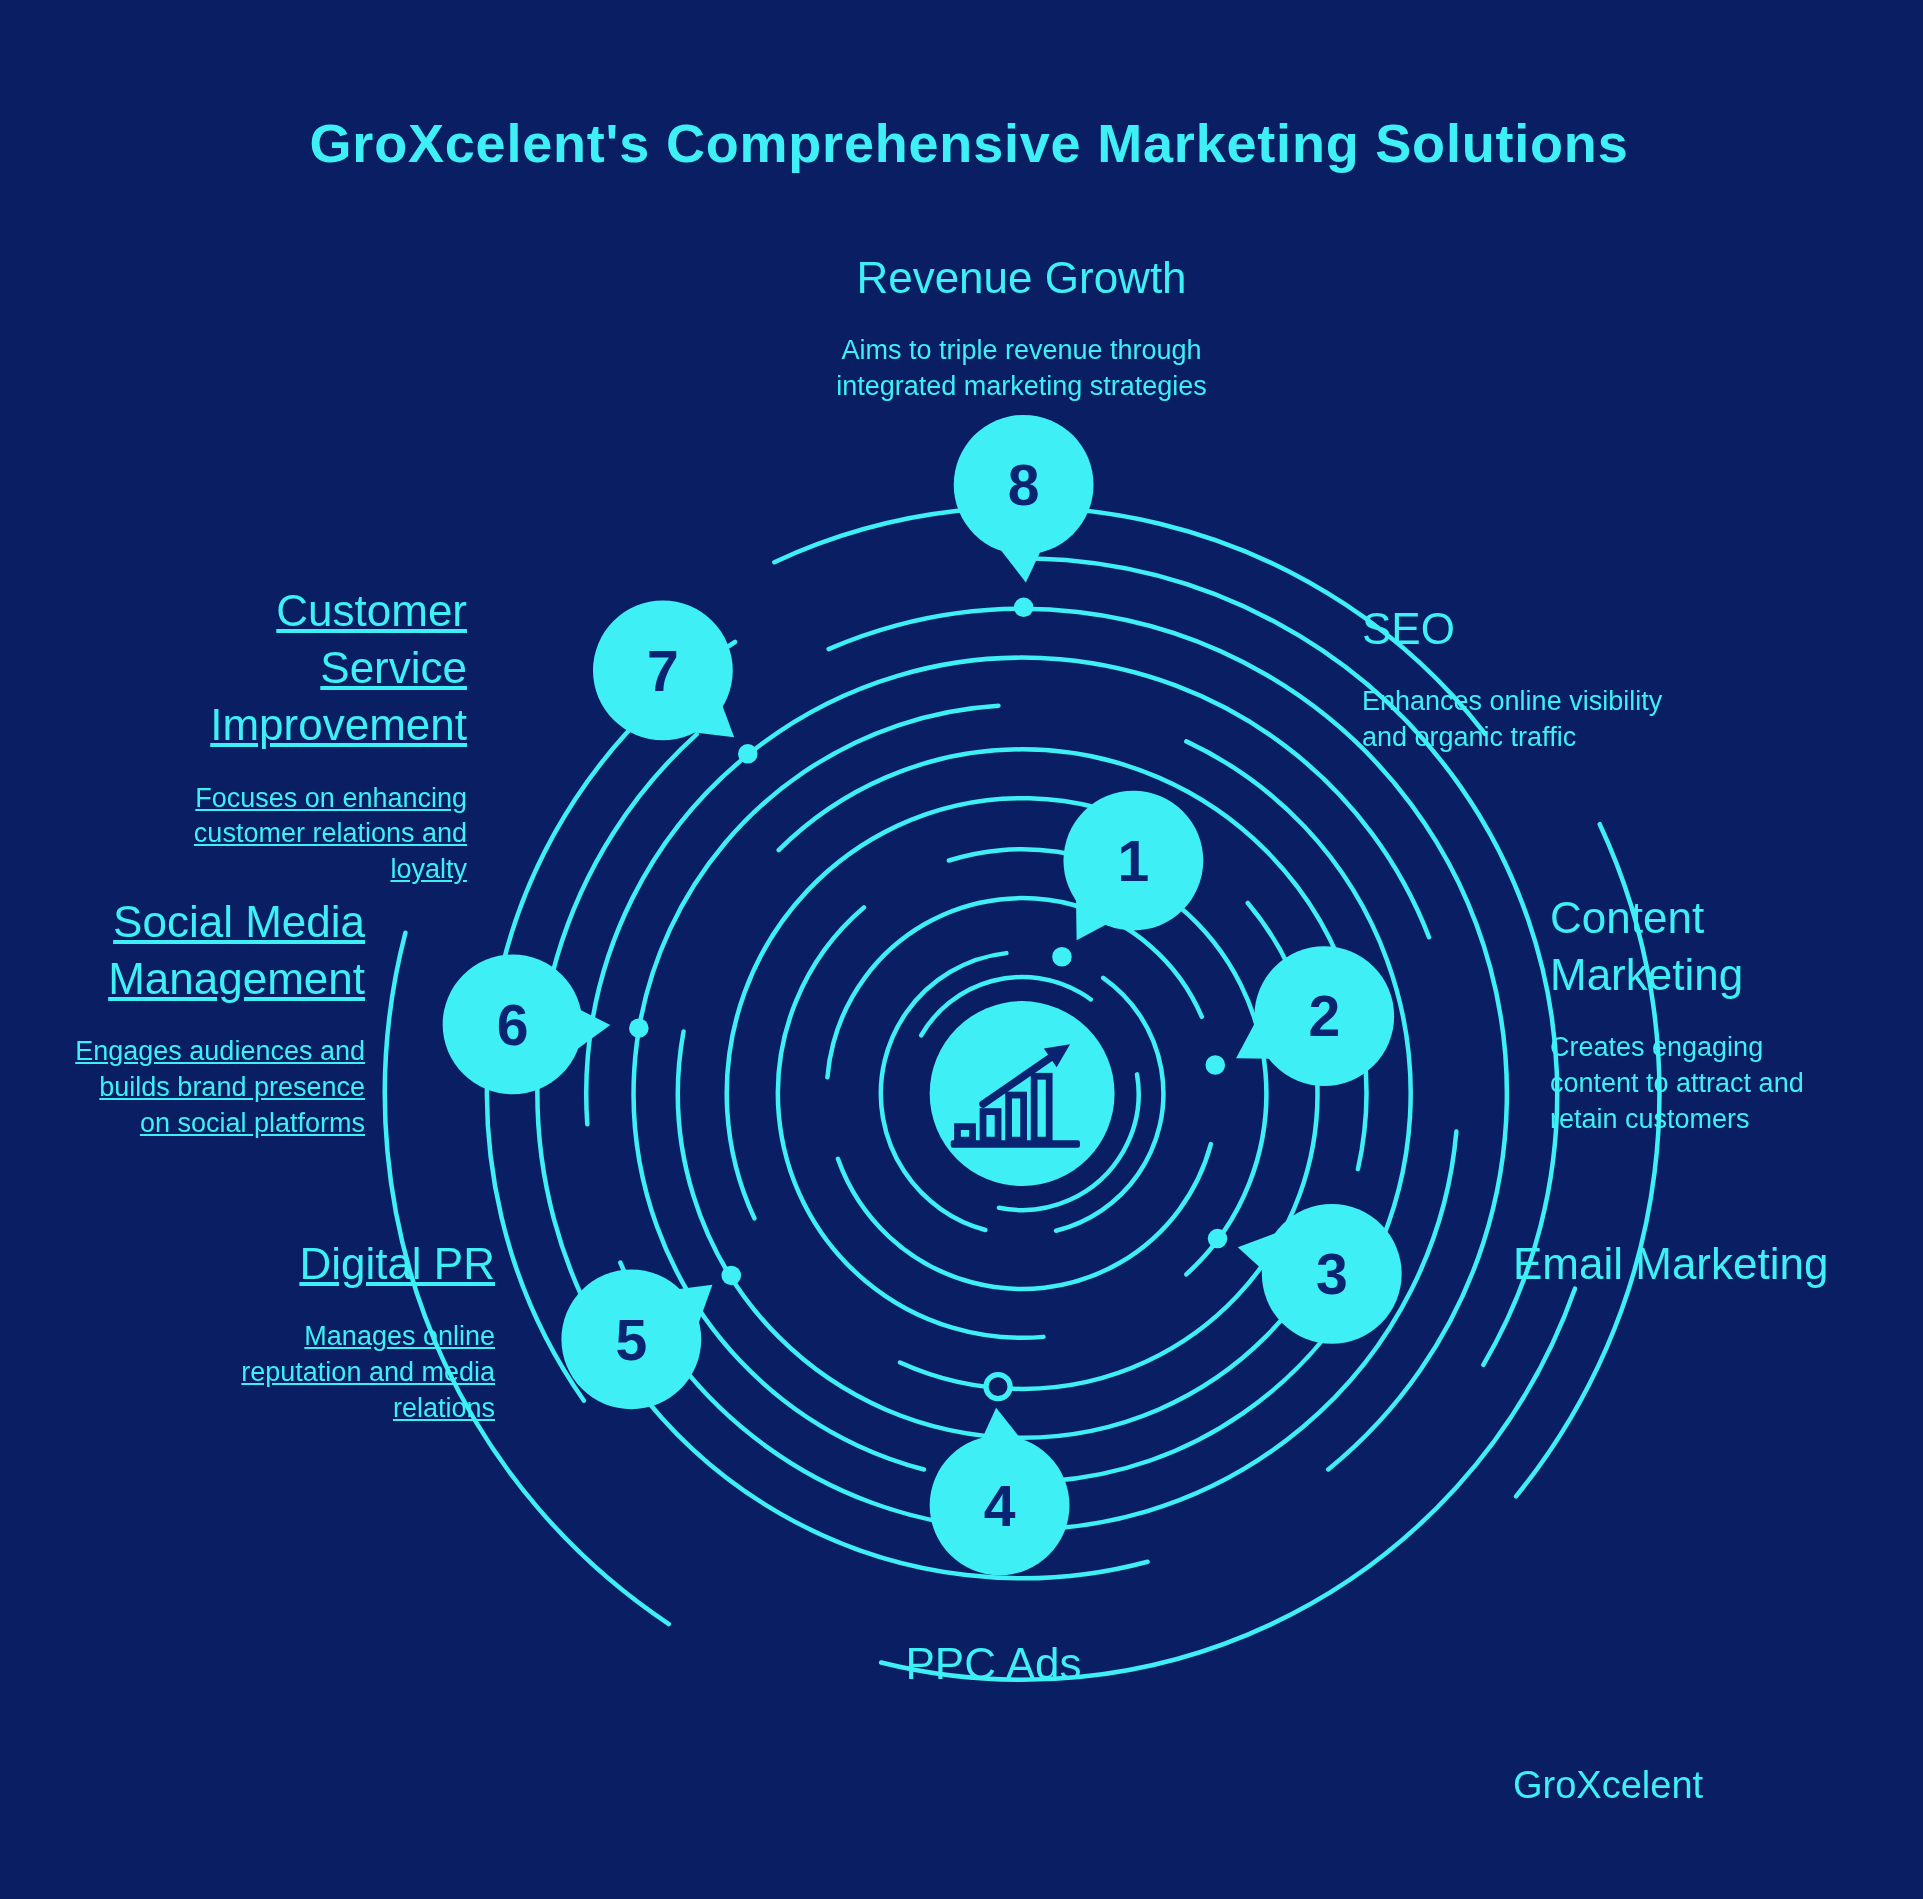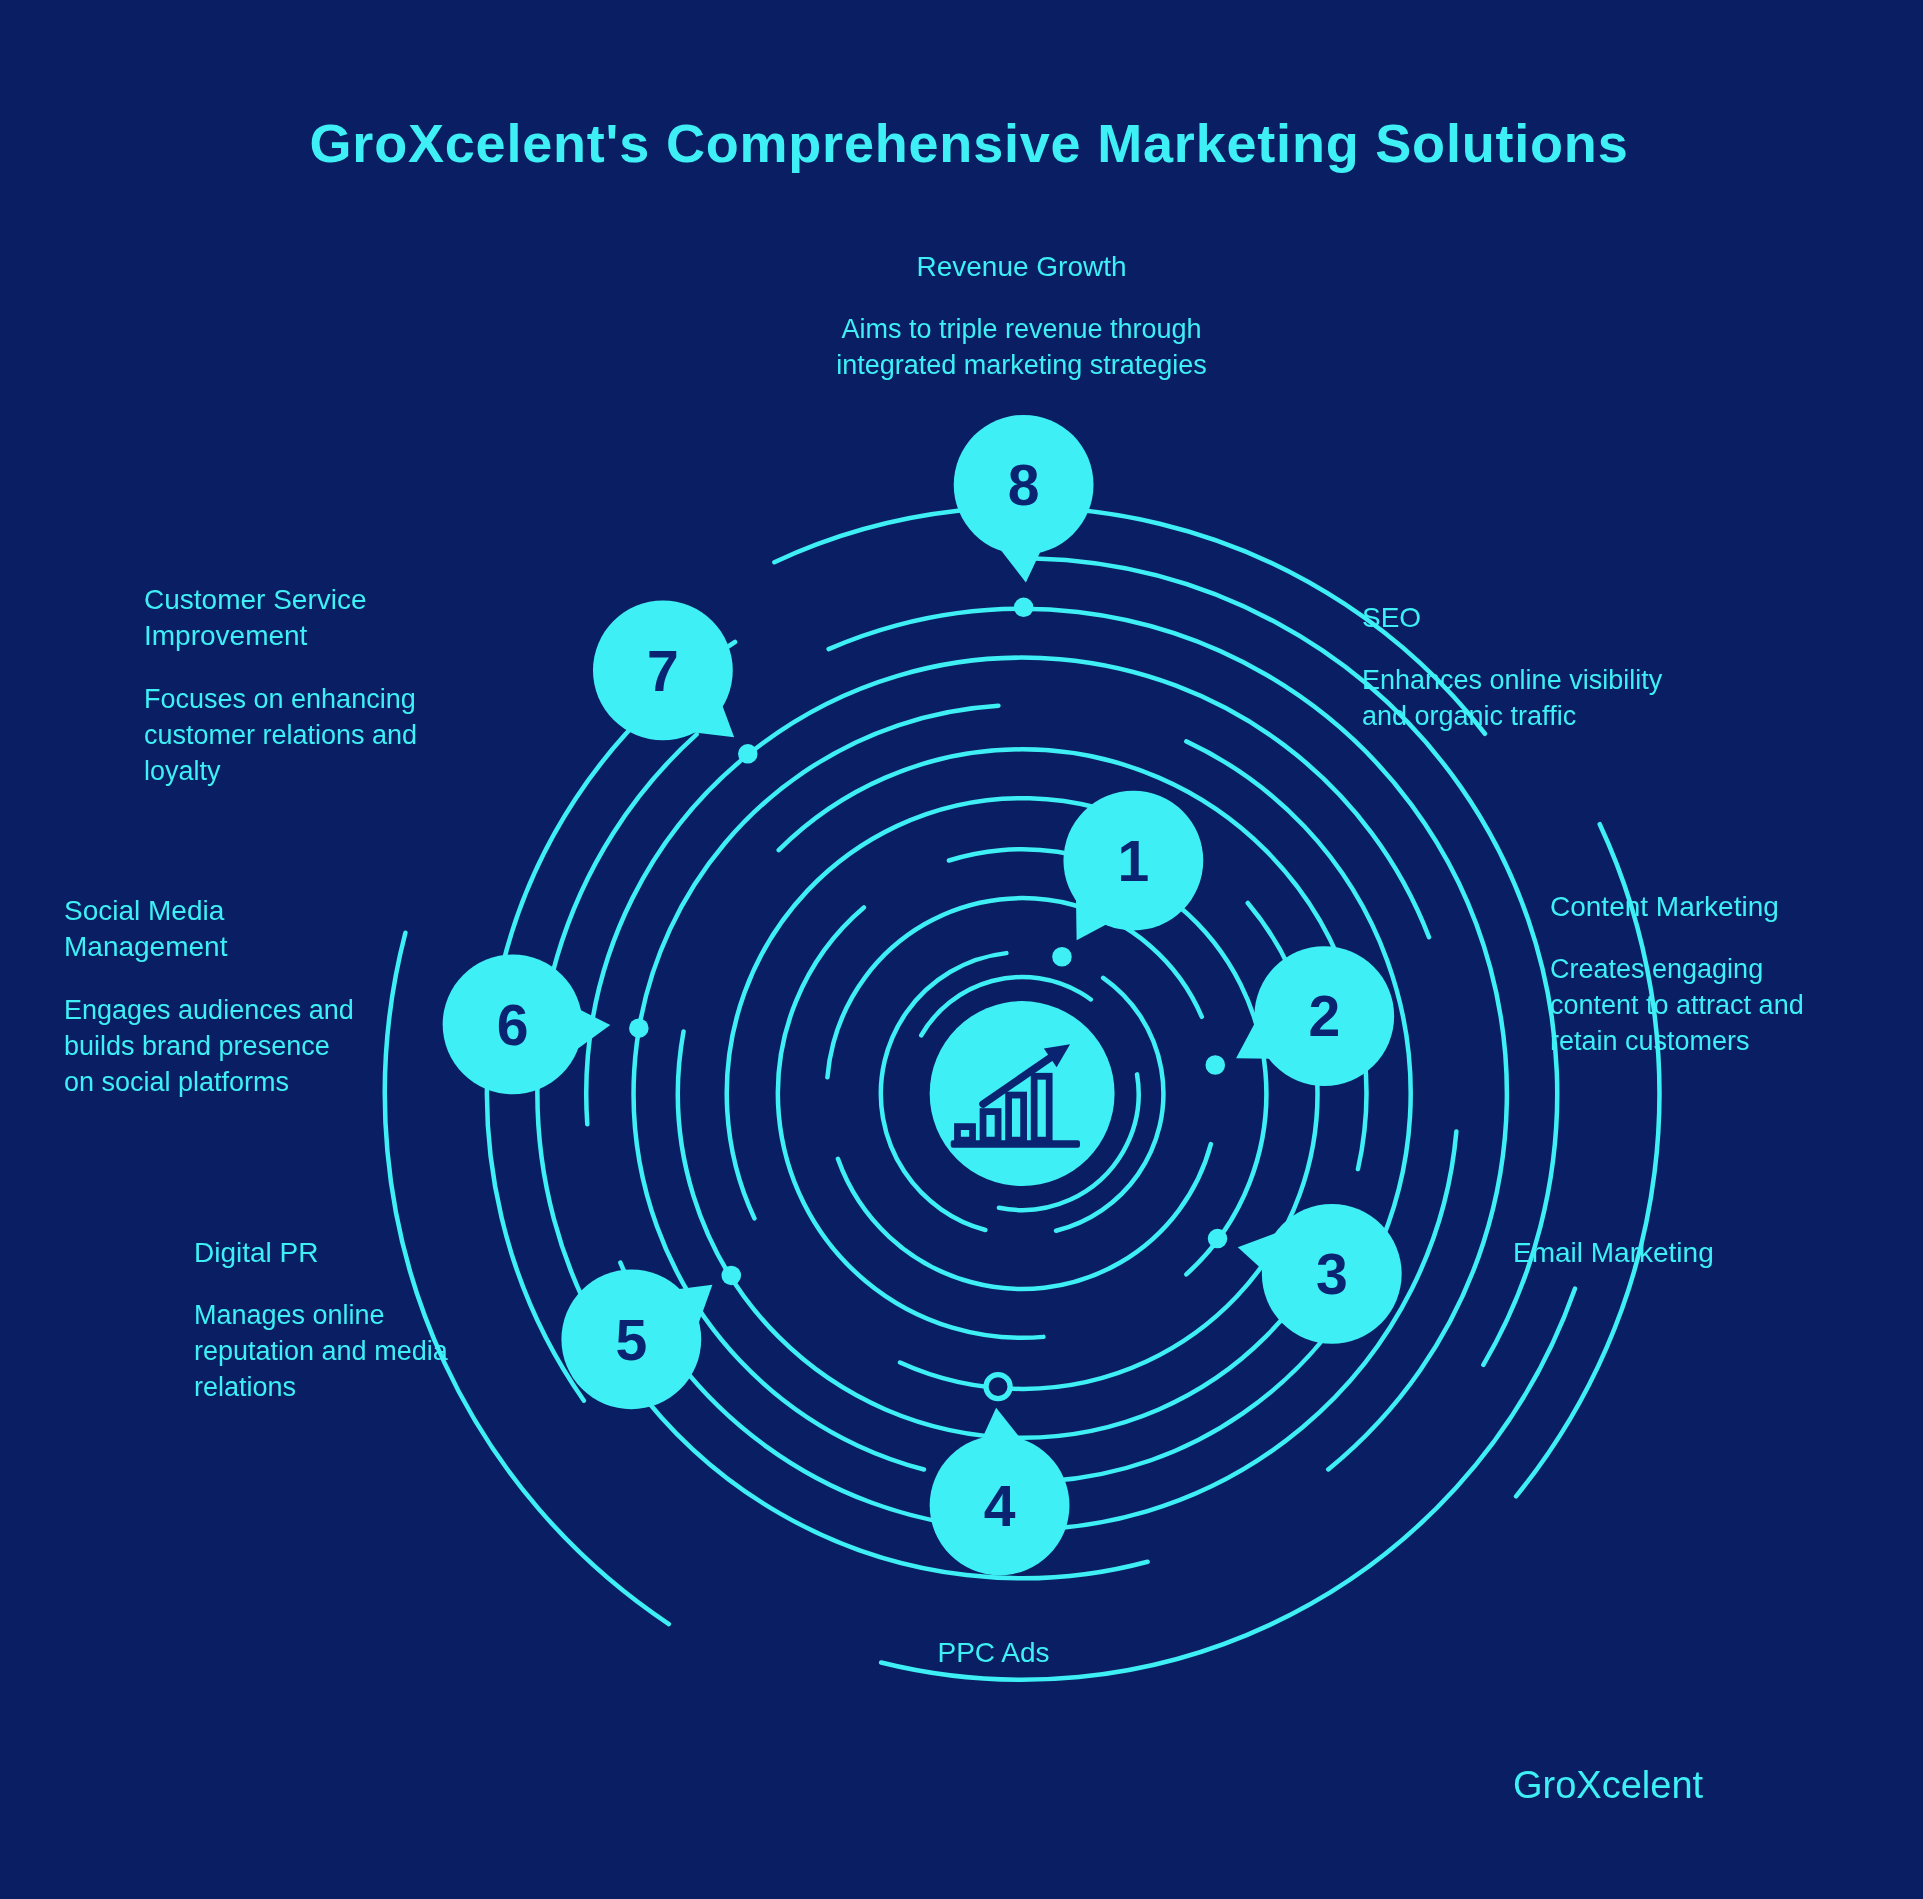--- a/index.html
+++ b/index.html
@@ -28,28 +28,28 @@
   .bubble-shape{fill:var(--cyan);}
   .bubble-num{
     font-family:"Liberation Sans", sans-serif;
     font-size:76px;font-weight:700;
     fill:var(--navy);text-anchor:middle;
   }
   .icon-stroke{stroke:var(--navy);fill:none;}
   .icon-fill{fill:var(--navy);}
   .label{position:absolute;}
   .label h2{
-    margin:0;font-size:28px;font-weight:400;line-height:1.3;color:var(--cyan);
+    margin:0;font-size:44px;font-weight:400;line-height:1.3;color:var(--cyan);
   }
   .label p{
     margin:27px 0 0 0;font-size:27px;font-weight:400;line-height:1.33;color:var(--cyan);
   }
   .label.center{text-align:center;}
   .label.center p{margin-left:auto;margin-right:auto;}
-  .label.right{text-align:left;}
+  .label.right{text-align:right;text-decoration:underline;}
   .label.right p{margin-left:auto;}
   .brand{
     position:absolute;left:1513px;top:1764px;
     font-size:38px;font-weight:400;color:var(--cyan);
   }
 </style>
 </head>
 <body>
 
 <h1 class="page-title">GroXcelent's Comprehensive Marketing Solutions</h1>

